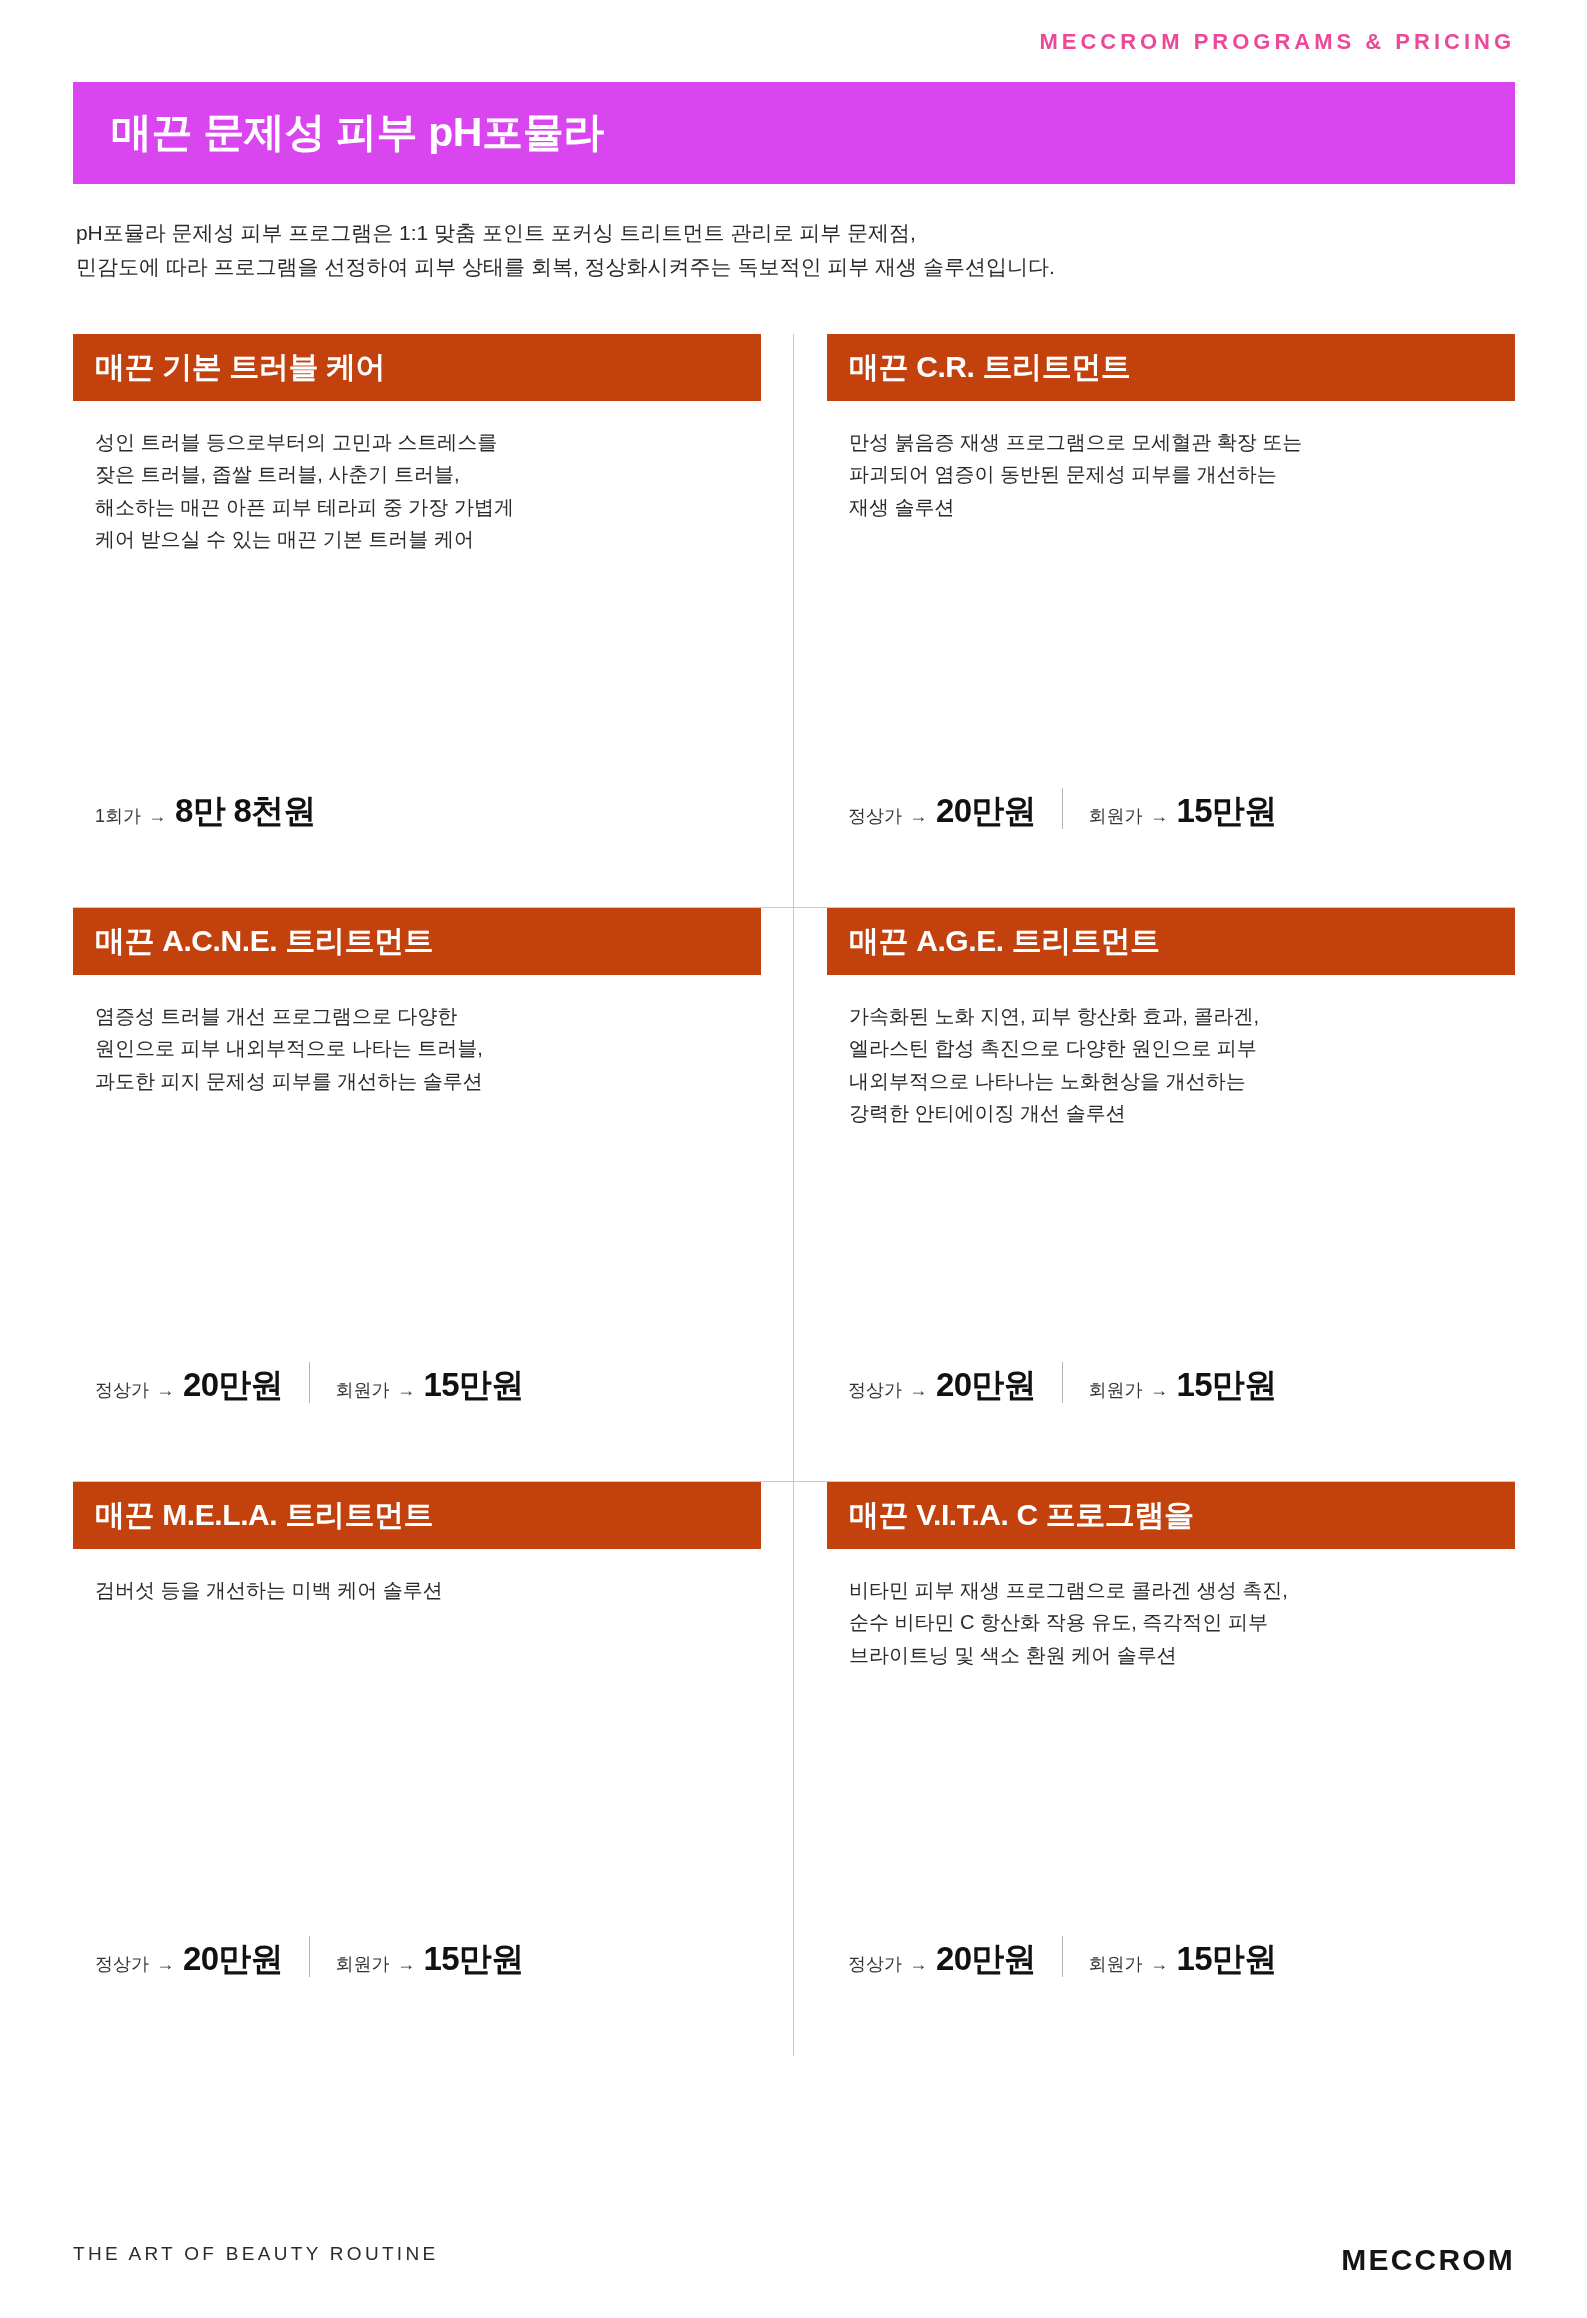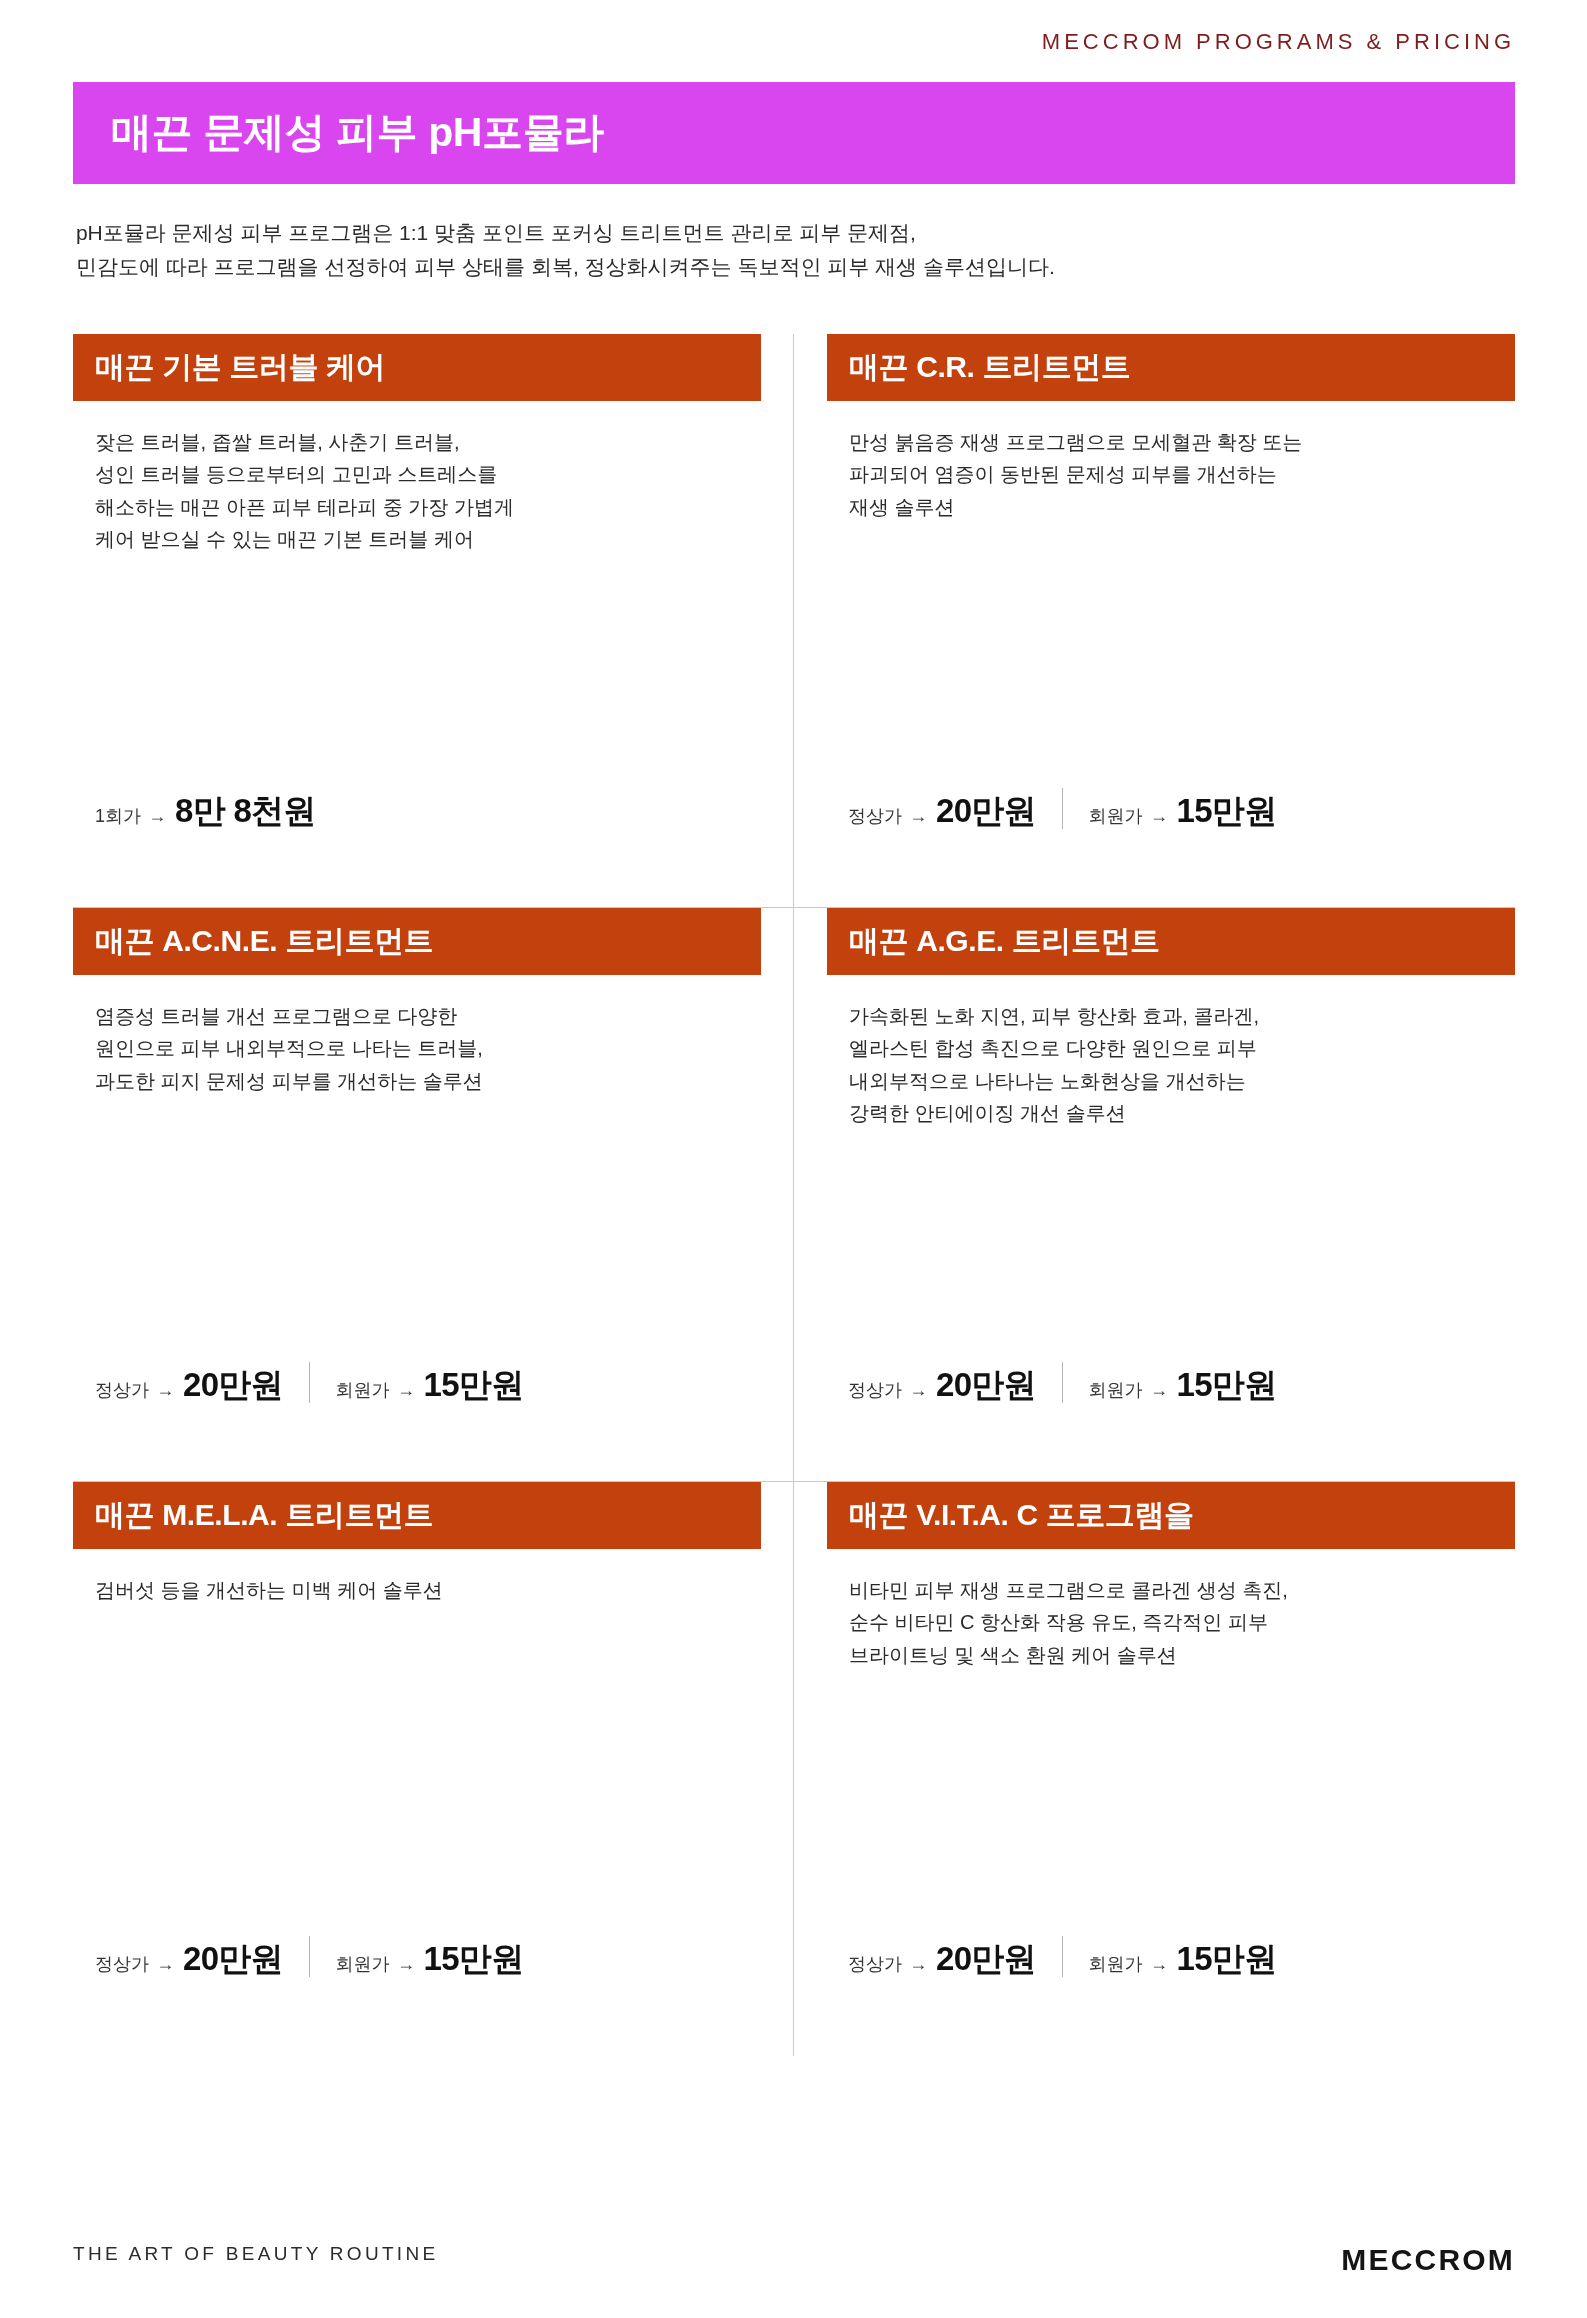--- a/index.html
+++ b/index.html
@@ -27,22 +27,22 @@
   .top-header {
     height: 73px;
     display: flex;
     align-items: center;
     justify-content: flex-end;
     padding-top: 10px;
   }
   .top-header-text {
     font-size: 22px;
     letter-spacing: 4px;
-    font-weight: 400;
-    color: #7f1d1d;
+    font-weight: 700;
+    color: #ec4899;
   }
 
   
   .title-bar {
     background: #d946ef;
     height: 102px;
     display: flex;
     align-items: center;
     padding-left: 38px;
     margin-top: 8.7px;
@@ -200,22 +200,22 @@
     <div>민감도에 따라 프로그램을 선정하여 피부 상태를 회복, 정상화시켜주는 독보적인 피부 재생 솔루션입니다.</div>
   </div>
 
   <div class="grid">
 
     <div class="cell left rowsep">
       <div class="card-header">
         <div class="card-header-text">매끈 기본 트러블 케어</div>
       </div>
       <div class="card-body">
+        <div>성인 트러블 등으로부터의 고민과 스트레스를</div>
         <div>잦은 트러블, 좁쌀 트러블, 사춘기 트러블,</div>
-        <div>성인 트러블 등으로부터의 고민과 스트레스를</div>
         <div>해소하는 매끈 아픈 피부 테라피 중 가장 가볍게</div>
         <div>케어 받으실 수 있는 매끈 기본 트러블 케어</div>
       </div>
       <div class="price-row">
         <div class="price-group">
           <span class="price-label">1회가</span>
           <span class="price-arrow">→</span>
           <span class="price-value">8만 8천원</span>
         </div>
       </div>

